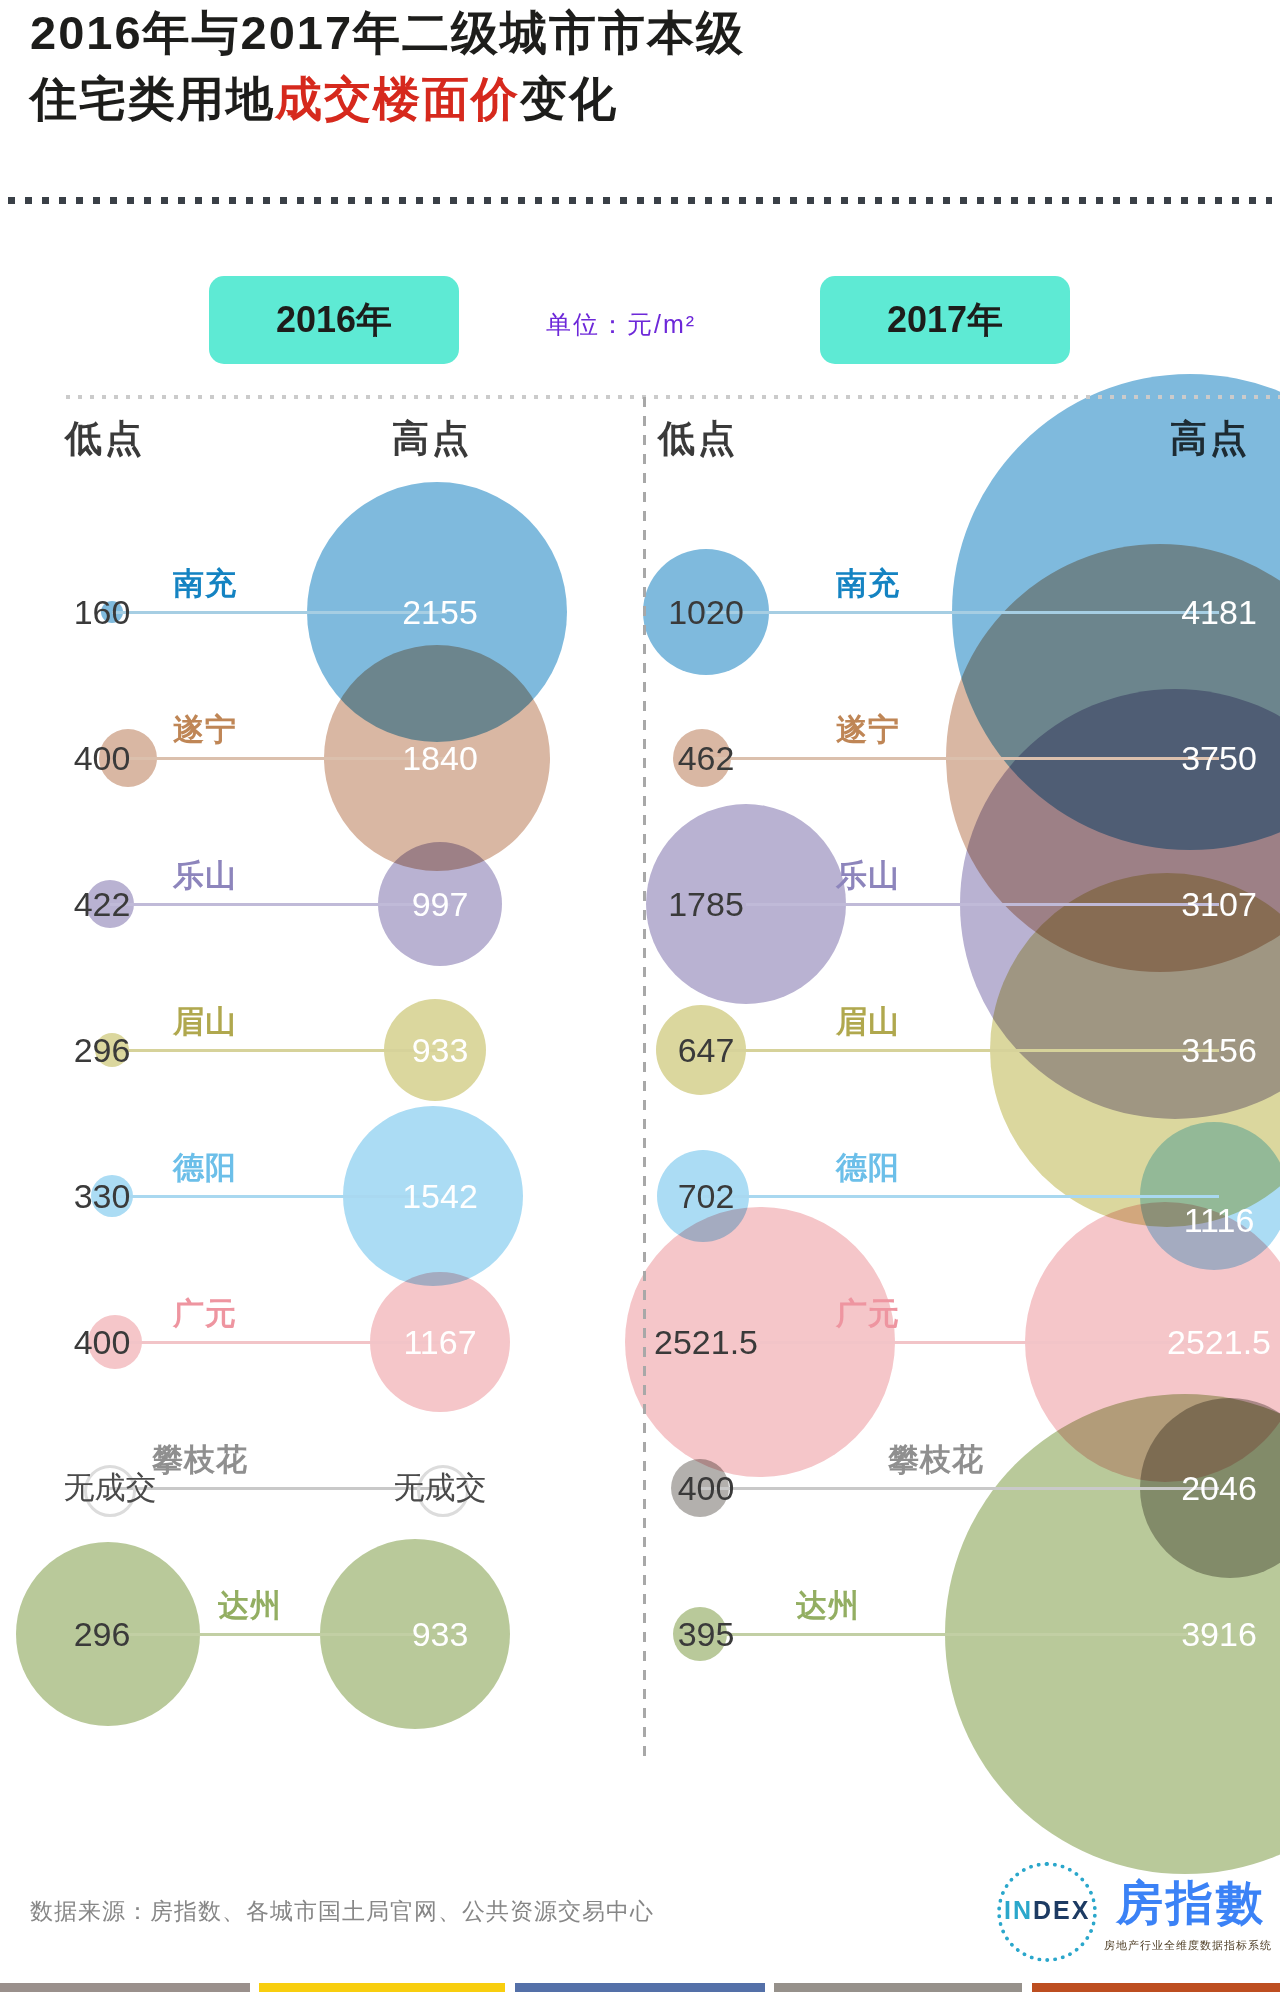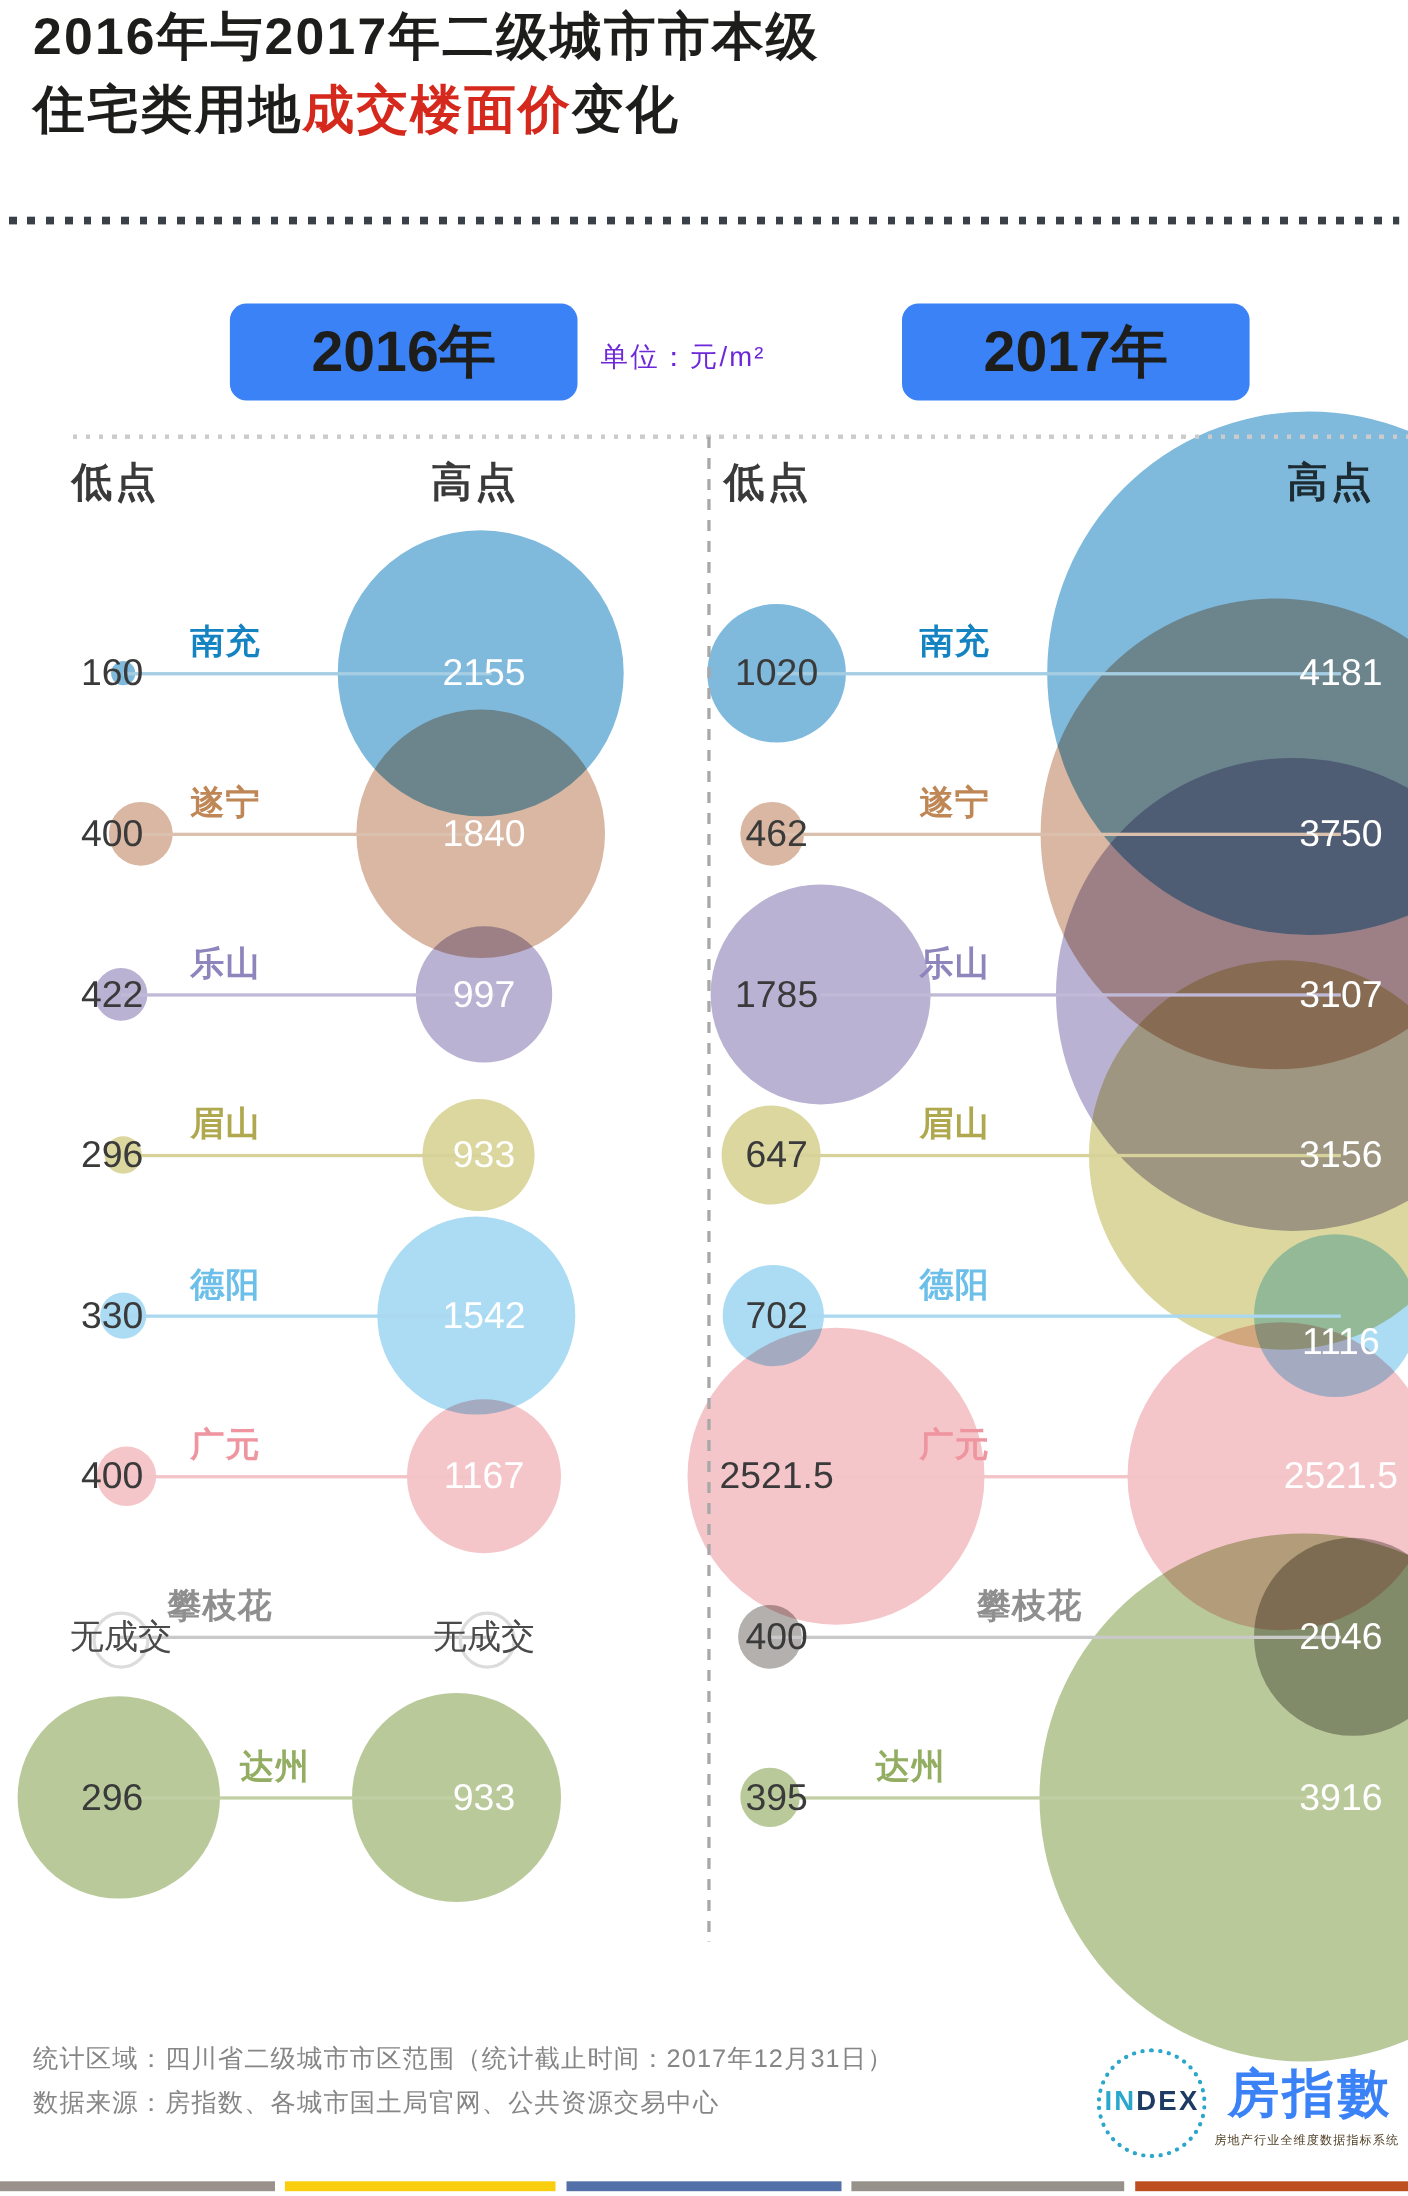--- a/index.html
+++ b/index.html
@@ -7,22 +7,22 @@
     position:relative;width:1280px;height:1996px;overflow:hidden;background:#ffffff;
     font-family:"Liberation Sans","DejaVu Sans",sans-serif;
   }
   .abs{position:absolute;}
   
   .title-line{left:30px;font-size:47px;font-weight:700;color:#1d1d1b;letter-spacing:2px;white-space:nowrap;}
   .title-hl{color:#d6291d;}
   .top-dashes{left:8px;top:197px;width:1264px;height:7px;
     background:repeating-linear-gradient(90deg,#3a4047 0 7px,transparent 7px 17px);}
   
-  .year-box{top:276px;width:316px;height:88px;background:#3b82f6;border-radius:15px;
-    display:flex;align-items:center;justify-content:center;font-size:52px;font-weight:800;color:#1d1d1b;}
+  .year-box{top:276px;width:250px;height:88px;background:#5eead4;border-radius:15px;
+    display:flex;align-items:center;justify-content:center;font-size:36px;font-weight:800;color:#1d1d1b;}
   .unit{top:308px;left:546px;width:230px;font-size:25px;color:#6d28d9;letter-spacing:2px;}
   .col-header{top:414px;font-size:37px;font-weight:800;color:#3a3a3a;letter-spacing:3px;}
   .dot-hline{left:66px;top:395px;width:1214px;height:4px;
     background:repeating-linear-gradient(90deg,#cbcbcb 0 4px,transparent 4px 12px);z-index:6;}
   .dash-vline{left:643px;top:397px;width:3px;height:1368px;
     background:repeating-linear-gradient(180deg,#a8a8a8 0 10px,transparent 10px 19px);z-index:6;}
   
   .bubble{border-radius:50%;mix-blend-mode:multiply;z-index:2;}
   .row-line{height:3px;z-index:5;}
   .ring{border:3px solid #dcdcdc;border-radius:50%;background:transparent;z-index:5;}
@@ -157,21 +157,20 @@
       <div class="abs val val-low" style="left: 102px; top: 1614px; height: 40px; line-height: 40px;">296</div>
       <div class="abs val val-high" style="left: 440px; top: 1614px; height: 40px; line-height: 40px;">933</div>
       <div class="abs bubble" style="left: 673px; top: 1607px; width: 54px; height: 54px; background: rgb(185, 201, 154);"></div>
       <div class="abs bubble" style="left: 945px; top: 1394px; width: 480px; height: 480px; background: rgb(185, 201, 154);"></div>
       <div class="abs val val-low" style="left: 706px; top: 1614px; height: 40px; line-height: 40px;">395</div>
       <div class="abs val val-high" style="left: 1219px; top: 1614px; height: 40px; line-height: 40px;">3916</div>
       <div class="abs val city-label" style="left: 250px; top: 1586px; height: 40px; line-height: 40px; color: rgb(147, 174, 98);">达州</div>
       <div class="abs val city-label" style="left: 828px; top: 1586px; height: 40px; line-height: 40px; color: rgb(147, 174, 98);">达州</div>
     </div>
 
-  <div class="abs footer-line" style="top:1856px;">统计区域：四川省二级城市市区范围（统计截止时间：2017年12月31日）</div>
   <div class="abs footer-line" style="top:1896px;">数据来源：房指数、各城市国土局官网、公共资源交易中心</div>
 
   <div class="abs logo-ring"></div>
   <div class="abs logo-index">
     <span class="in">IN</span><span class="dex">DEX</span>
   </div>
   <div class="abs logo-name">房指數</div>
   <div class="abs logo-tagline">房地产行业全维度数据指标系统</div>
 
   <div id="bars-layer">

